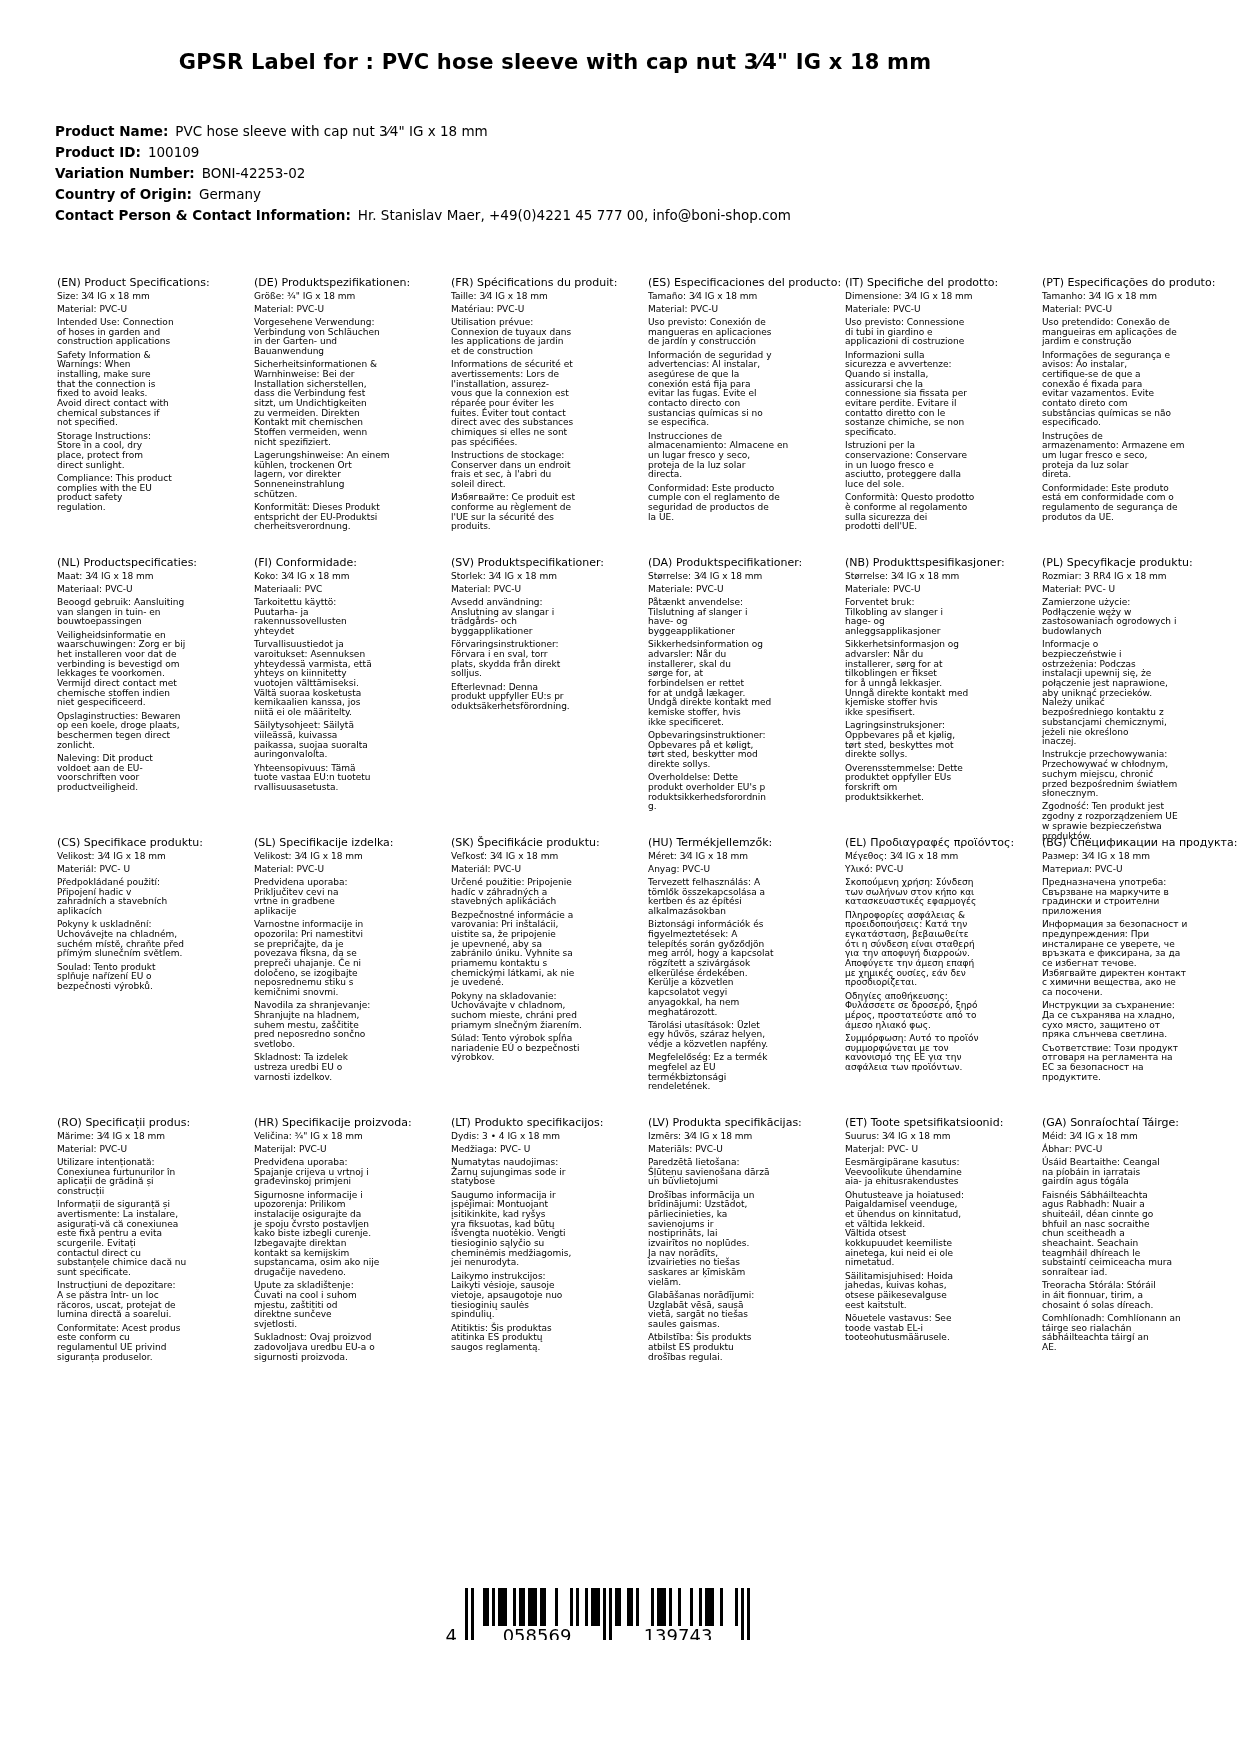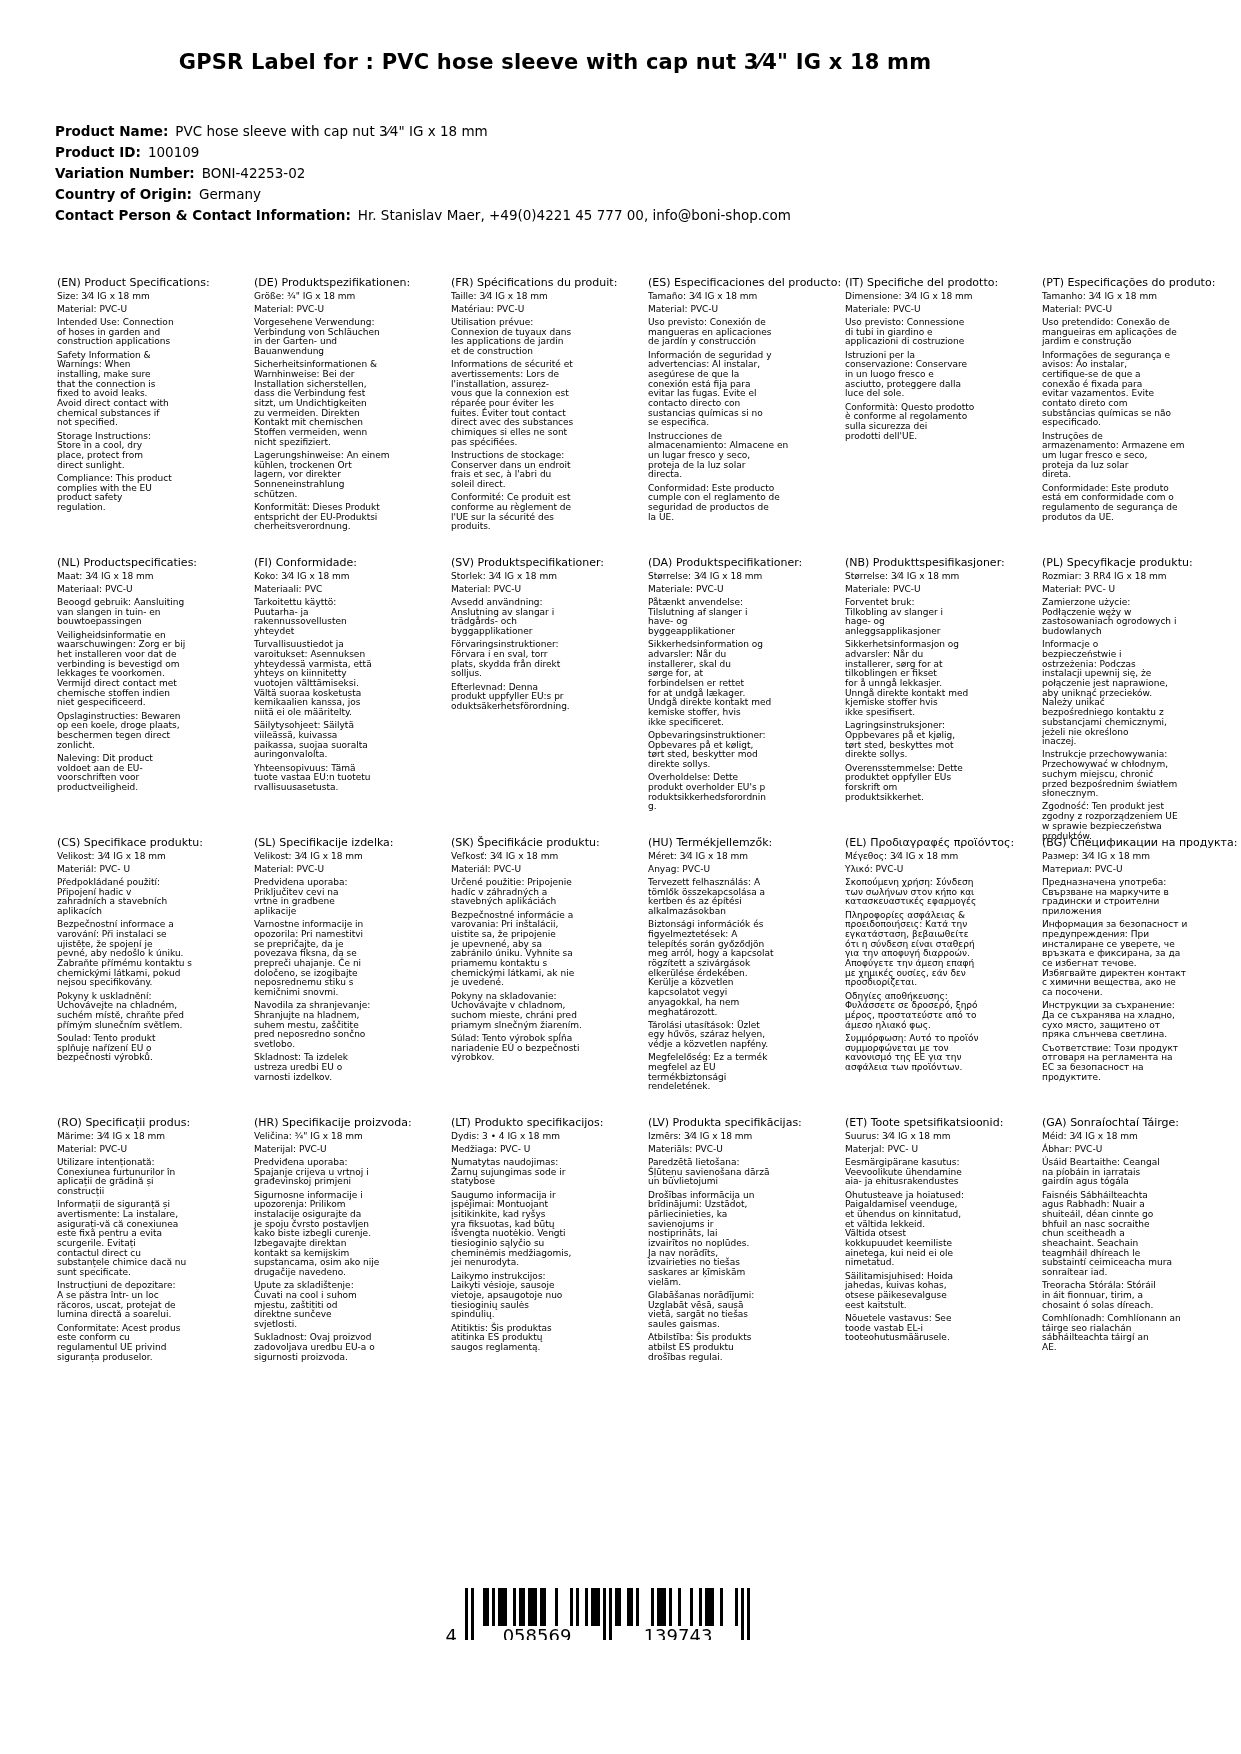--- a/index.html
+++ b/index.html
@@ -113,21 +113,21 @@
 vous que la connexion est
 réparée pour éviter les
 fuites. Éviter tout contact
 direct avec des substances
 chimiques si elles ne sont
 pas spécifiées.</div>
         <div class="spec-para">Instructions de stockage:
 Conserver dans un endroit
 frais et sec, à l'abri du
 soleil direct.</div>
-        <div class="spec-para">Conformité: Ce produit est
+        <div class="spec-para">Избягвайте: Ce produit est
 conforme au règlement de
 l'UE sur la sécurité des
 produits.</div>
       </div>
       <div class="spec-block">
         <div class="spec-heading">(ES) Especificaciones del producto:</div>
         <div class="spec-para">Tamaño: 3⁄4 IG x 18 mm</div>
         <div class="spec-para">Material: PVC-U</div>
         <div class="spec-para">Uso previsto: Conexión de
 mangueras en aplicaciones
@@ -150,20 +150,29 @@
 seguridad de productos de
 la UE.</div>
       </div>
       <div class="spec-block">
         <div class="spec-heading">(IT) Specifiche del prodotto:</div>
         <div class="spec-para">Dimensione: 3⁄4 IG x 18 mm</div>
         <div class="spec-para">Materiale: PVC-U</div>
         <div class="spec-para">Uso previsto: Connessione
 di tubi in giardino e
 applicazioni di costruzione</div>
+        <div class="spec-para">Informazioni sulla
+sicurezza e avvertenze:
+Quando si installa,
+assicurarsi che la
+connessione sia fissata per
+evitare perdite. Evitare il
+contatto diretto con le
+sostanze chimiche, se non
+specificato.</div>
         <div class="spec-para">Istruzioni per la
 conservazione: Conservare
 in un luogo fresco e
 asciutto, proteggere dalla
 luce del sole.</div>
         <div class="spec-para">Conformità: Questo prodotto
 è conforme al regolamento
 sulla sicurezza dei
 prodotti dell'UE.</div>
       </div>
@@ -337,27 +346,20 @@
 produktów.</div>
       </div>
       <div class="spec-block">
         <div class="spec-heading">(CS) Specifikace produktu:</div>
         <div class="spec-para">Velikost: 3⁄4 IG x 18 mm</div>
         <div class="spec-para">Materiál: PVC- U</div>
         <div class="spec-para">Předpokládané použití:
 Připojení hadic v
 zahradních a stavebních
 aplikacích</div>
-        <div class="spec-para">Bezpečnostní informace a
-varování: Při instalaci se
-ujistěte, že spojení je
-pevné, aby nedošlo k úniku.
-Zabraňte přímému kontaktu s
-chemickými látkami, pokud
-nejsou specifikovány.</div>
         <div class="spec-para">Pokyny k uskladnění:
 Uchovávejte na chladném,
 suchém místě, chraňte před
 přímým slunečním světlem.</div>
         <div class="spec-para">Soulad: Tento produkt
 splňuje nařízení EU o
 bezpečnosti výrobků.</div>
       </div>
       <div class="spec-block">
         <div class="spec-heading">(SL) Specifikacije izdelka:</div>

